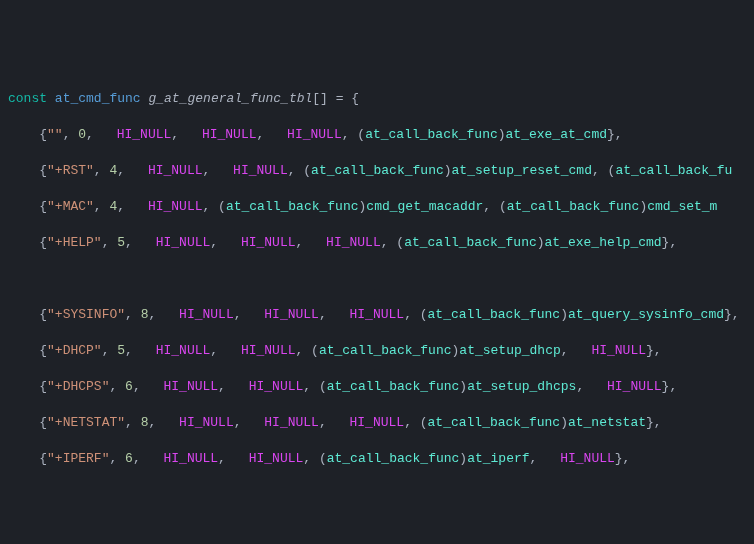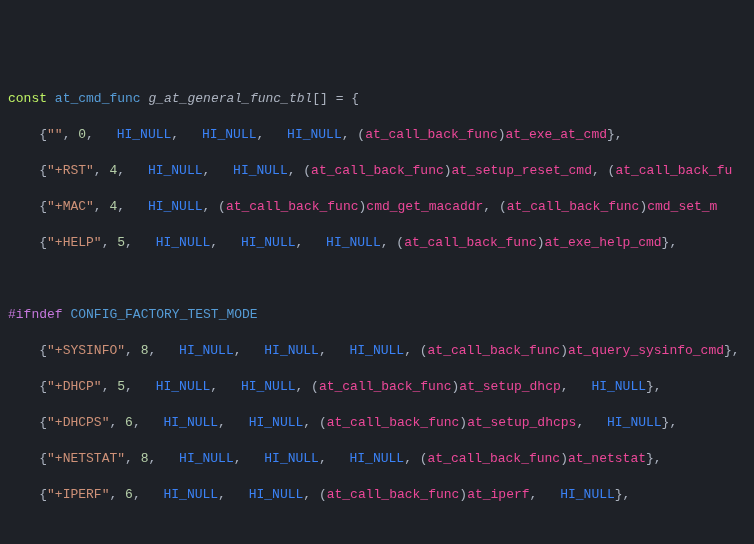--- a/index.html
+++ b/index.html
@@ -11,45 +11,44 @@
     line-height: 18px;
     color: #abb2bf;
     overflow: hidden;
     width: 754px;
     height: 544px;
     white-space: pre;
   }
   .code-area {
     padding: 0 0 0 8px;
   }
-  .kw { color: #bef264; }       
+  .kw { color: #14b8a6; }       
   .type { color: #569cd6; }     
   .ident { color: #abb2bf; font-style: italic; }
   .punc { color: #abb2bf; }     
   .str { color: #ce9178; }      
   .num { color: #b5cea8; }      
-  .macro { color: #3b82f6; padding-left: 15px; }    
-  .fn { color: #ec4899; }       
+  .macro { color: #d946ef; padding-left: 15px; }    
+  .fn { color: #5eead4; }       
   .dir { color: #c678dd; }      
   .dirname { color: #569cd6; }  
   .line { display: block; }
 </style>
 </head>
 <body>
 
 
 
 <div class="code-area">
 <span class="line"><span class="kw">const</span> <span class="type">at_cmd_func</span> <span class="ident">g_at_general_func_tbl</span><span class="punc">[]</span> <span class="punc">=</span> <span class="punc">{</span></span>
 <span class="line"><span>    </span>{<span class="str">""</span>, <span class="num">0</span>, <span class="macro">HI_NULL</span>, <span class="macro">HI_NULL</span>, <span class="macro">HI_NULL</span>, (<span class="fn">at_call_back_func</span>)<span class="fn">at_exe_at_cmd</span><span>},</span></span>
 <span class="line"><span>    </span>{<span class="str">"+RST"</span>, <span class="num">4</span>, <span class="macro">HI_NULL</span>, <span class="macro">HI_NULL</span>, (<span class="fn">at_call_back_func</span>)<span class="fn">at_setup_reset_cmd</span>, (<span class="fn">at_call_back_fu</span></span>
 <span class="line"><span>    </span>{<span class="str">"+MAC"</span>, <span class="num">4</span>, <span class="macro">HI_NULL</span>, (<span class="fn">at_call_back_func</span>)<span class="fn">cmd_get_macaddr</span>, (<span class="fn">at_call_back_func</span>)<span class="fn">cmd_set_m</span></span>
 <span class="line"><span>    </span>{<span class="str">"+HELP"</span>, <span class="num">5</span>, <span class="macro">HI_NULL</span>, <span class="macro">HI_NULL</span>, <span class="macro">HI_NULL</span>, (<span class="fn">at_call_back_func</span>)<span class="fn">at_exe_help_cmd</span><span>},</span></span>
 <span class="line"> </span>
-<span class="line"><span class="dir">#ifndef</span> <span class="dirname">CONFIG_FACTORY_TEST_MODE</span></span>
 <span class="line"><span>    </span>{<span class="str">"+SYSINFO"</span>, <span class="num">8</span>, <span class="macro">HI_NULL</span>, <span class="macro">HI_NULL</span>, <span class="macro">HI_NULL</span>, (<span class="fn">at_call_back_func</span>)<span class="fn">at_query_sysinfo_cmd</span><span>},</span></span>
 <span class="line"><span>    </span>{<span class="str">"+DHCP"</span>, <span class="num">5</span>, <span class="macro">HI_NULL</span>, <span class="macro">HI_NULL</span>, (<span class="fn">at_call_back_func</span>)<span class="fn">at_setup_dhcp</span>, <span class="macro">HI_NULL</span><span>},</span></span>
 <span class="line"><span>    </span>{<span class="str">"+DHCPS"</span>, <span class="num">6</span>, <span class="macro">HI_NULL</span>, <span class="macro">HI_NULL</span>, (<span class="fn">at_call_back_func</span>)<span class="fn">at_setup_dhcps</span>, <span class="macro">HI_NULL</span><span>},</span></span>
 <span class="line"><span>    </span>{<span class="str">"+NETSTAT"</span>, <span class="num">8</span>, <span class="macro">HI_NULL</span>, <span class="macro">HI_NULL</span>, <span class="macro">HI_NULL</span>, (<span class="fn">at_call_back_func</span>)<span class="fn">at_netstat</span><span>},</span></span>
 <span class="line"><span>    </span>{<span class="str">"+IPERF"</span>, <span class="num">6</span>, <span class="macro">HI_NULL</span>, <span class="macro">HI_NULL</span>, (<span class="fn">at_call_back_func</span>)<span class="fn">at_iperf</span>, <span class="macro">HI_NULL</span><span>},</span></span>
 
 
 
 
 

